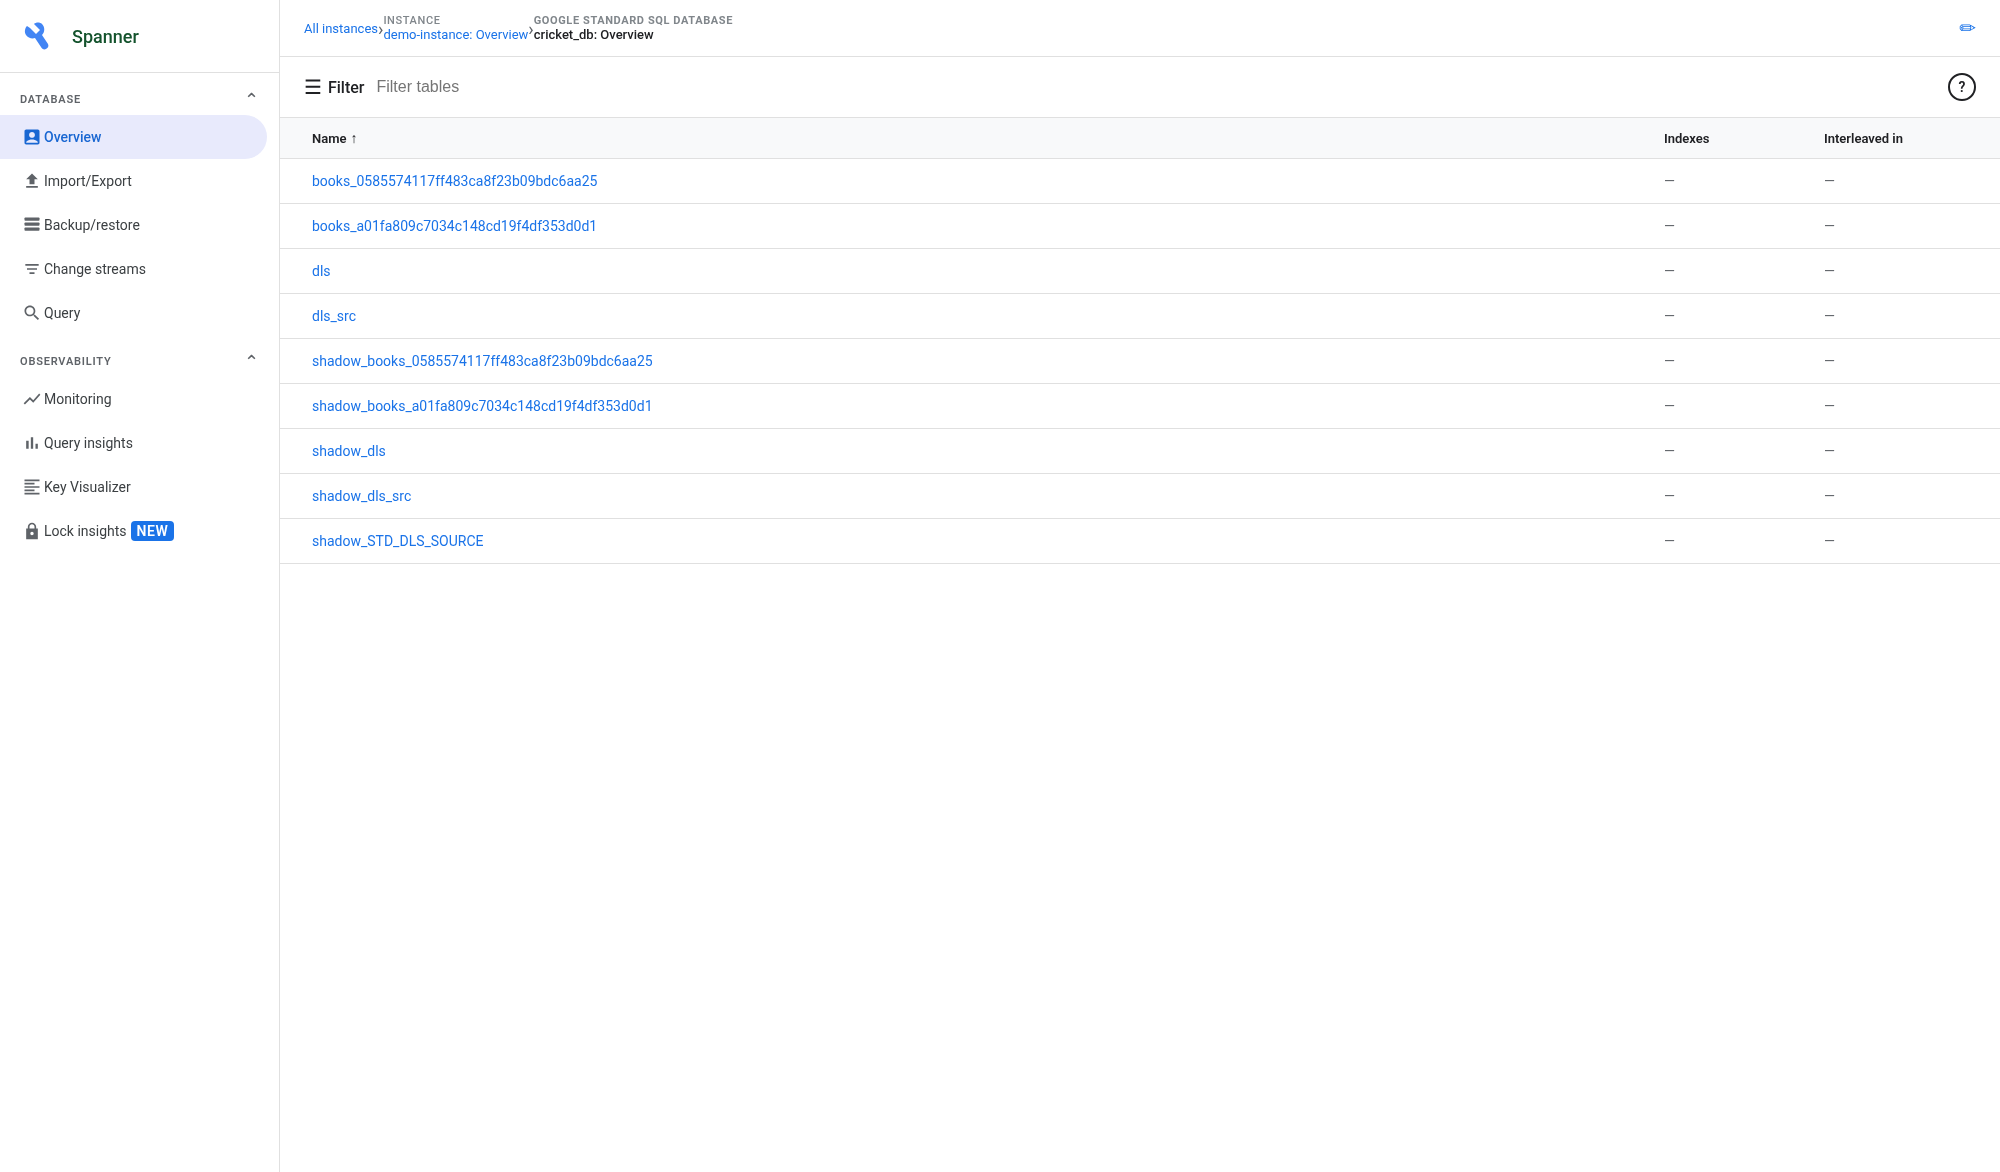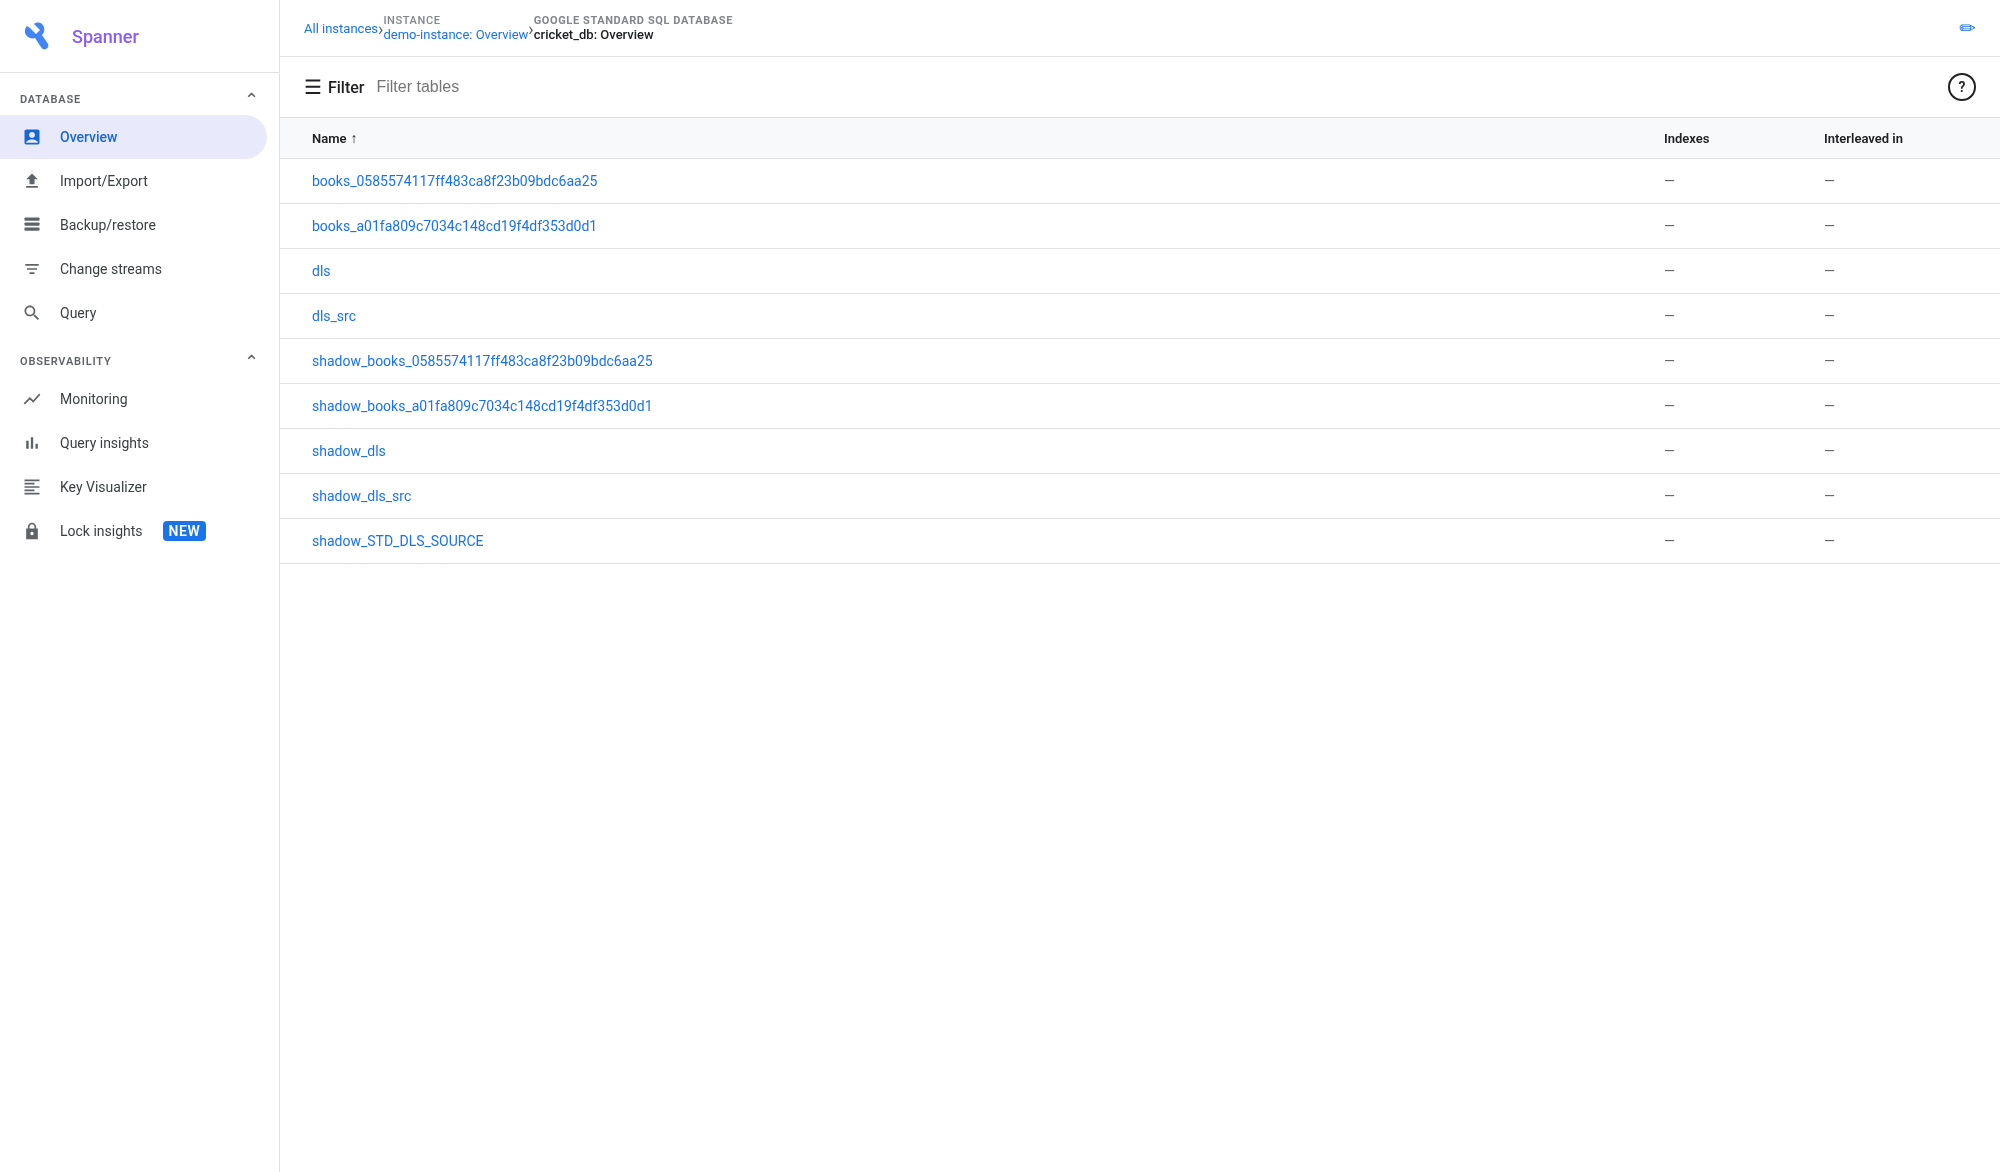--- a/index.html
+++ b/index.html
@@ -26,21 +26,21 @@
     }
 
     .spanner-icon {
       width: 40px;
       height: 40px;
     }
 
     .sidebar-title {
       font-size: 18px;
       font-weight: 500;
-      color: #8b5cf6;
+      color: #14532d;
     }
 
     .sidebar-section {
       padding: 0;
     }
 
     .sidebar-section-header {
       display: flex;
       align-items: center;
       justify-content: space-between;
@@ -56,21 +56,20 @@
     }
 
     .chevron-icon {
       color: #5f6368;
       font-size: 18px;
     }
 
     .sidebar-item {
       display: flex;
       align-items: center;
-      gap: 16px;
       padding: 10px 20px;
       cursor: pointer;
       color: #202124;
       border-radius: 0 24px 24px 0;
       margin-right: 12px;
       position: relative;
     }
 
     .sidebar-item.active {
       background: #e8eafc;

